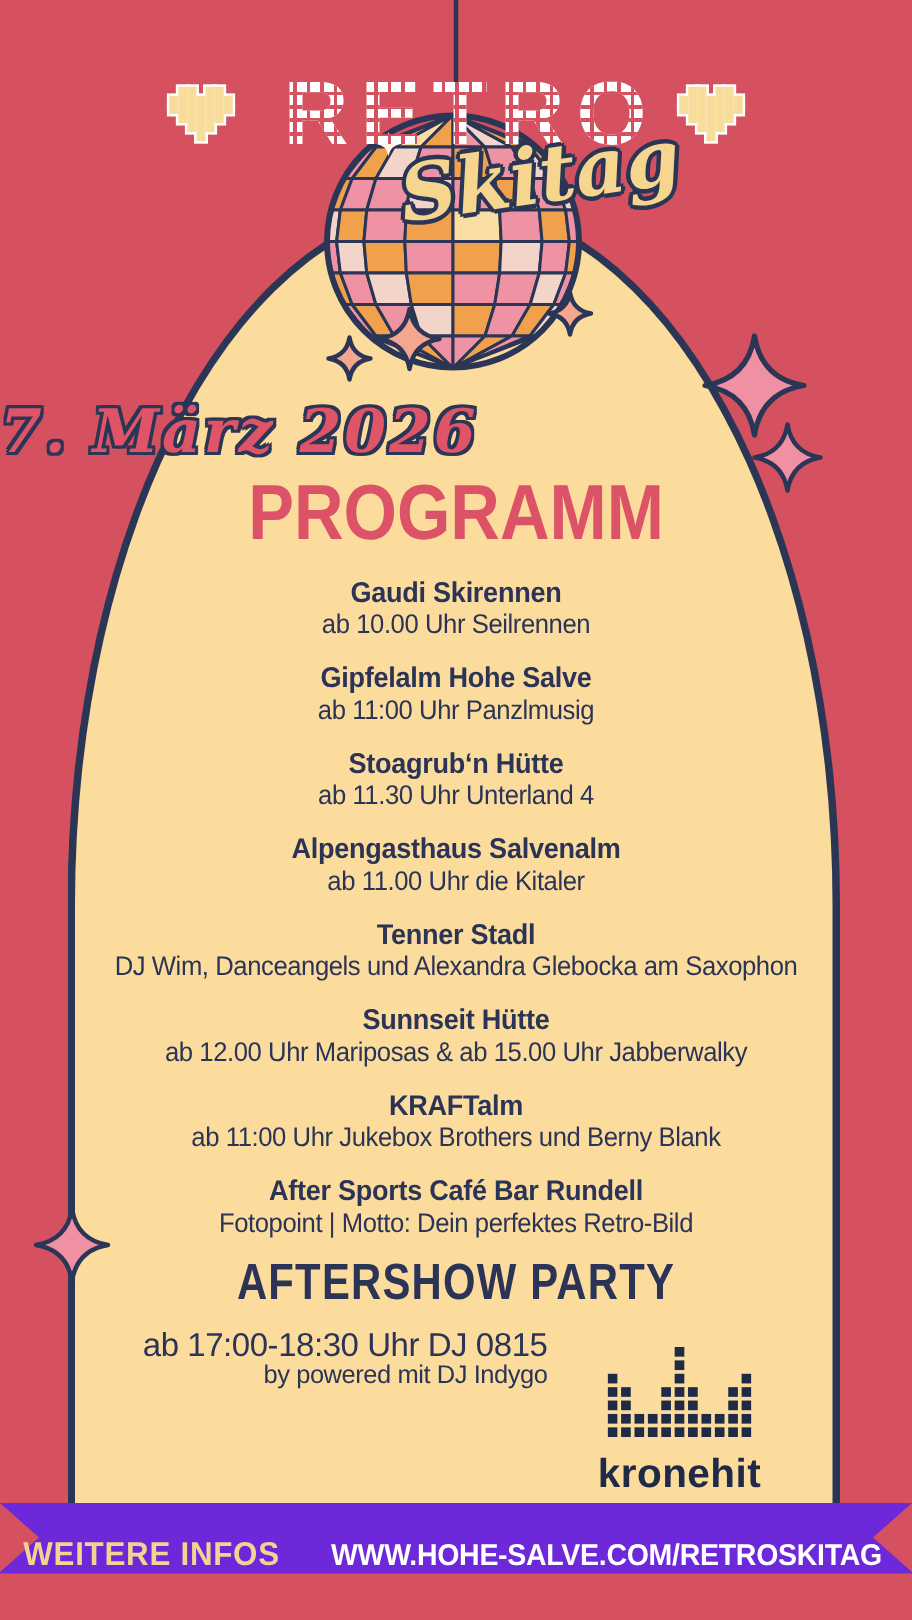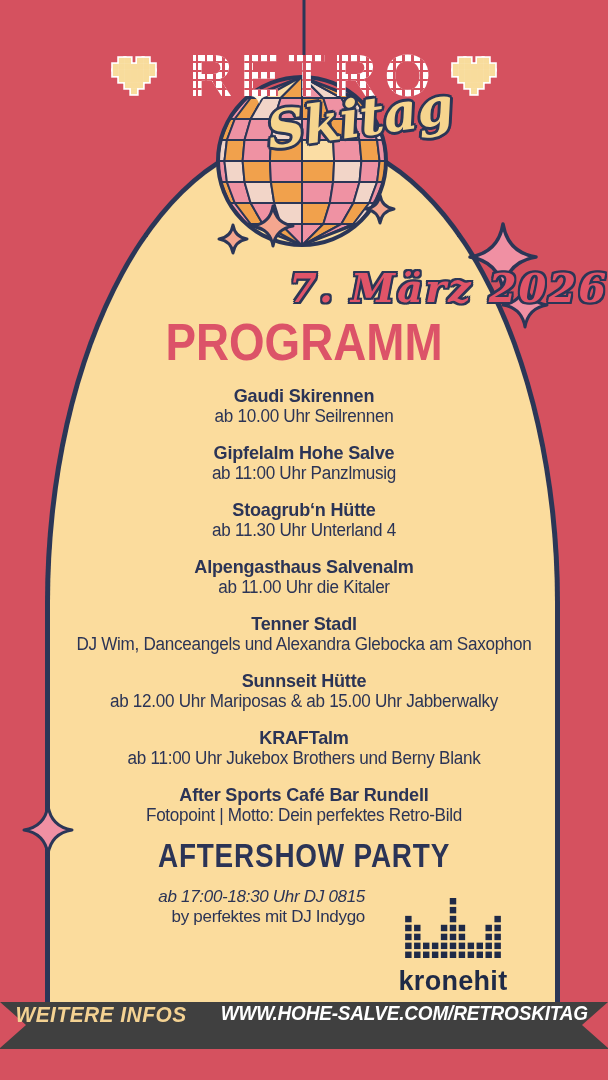--- a/index.html
+++ b/index.html
@@ -41,21 +41,21 @@
     position:absolute; top:92px; left:245px; width:230px; text-align:center;
     transform:rotate(-8deg); z-index:3;
     font-family:"DejaVu Serif", serif; font-style:italic; font-weight:bold;
     font-size:52px; line-height:1; color:#F6D58E;
     text-shadow:-2px -2px 0 #2B3657, 2px -2px 0 #2B3657, -2px 2px 0 #2B3657,
                  2px 2px 0 #2B3657, -3px 0 0 #2B3657, 3px 0 0 #2B3657,
                  0 -3px 0 #2B3657, 0 3px 0 #2B3657;
   }
   
   .date-script{
-    position:absolute; top:266px; left:0; width:608px; text-align:right; z-index:3;
+    position:absolute; top:266px; left:0; width:608px; text-align:left; z-index:3;
     font-family:"DejaVu Serif", serif; font-style:italic; font-weight:bold;
     font-size:40px; line-height:1.1; letter-spacing:2px; color:#E05468;
     text-shadow:-2px -2px 0 #2B3657, 2px -2px 0 #2B3657, -2px 2px 0 #2B3657,
                  2px 2px 0 #2B3657, -2px 0 0 #2B3657, 2px 0 0 #2B3657,
                  0 -2px 0 #2B3657, 0 2px 0 #2B3657;
   }
   .programm{
     position:absolute; top:316px; left:0; width:608px; text-align:center; z-index:3;
     font-weight:bold; font-size:52px; line-height:1; letter-spacing:0px;
     color:#DC5368; transform:scaleX(.88); transform-origin:50% 0;
@@ -73,36 +73,36 @@
     position:absolute; top:838px; left:0; width:608px; text-align:center; z-index:3;
     font-weight:bold; font-size:34px; line-height:1; letter-spacing:1px;
     color:#2B3456; transform:scaleX(.82); transform-origin:50% 0;
   }
   
   .after-info{
     position:absolute; top:886px; right:243px; width:330px; z-index:3;
     text-align:right; color:#2B3456;
   }
   .ai-bold{font-weight:bold; font-size:19px; line-height:21px; letter-spacing:-.3px;}
-  .ai-reg{font-size:17px; line-height:21px; letter-spacing:-.3px;font-style:italic;}
+  .ai-reg{font-size:22px; line-height:21px; letter-spacing:-.3px;}
   .ai-small{font-size:17px; line-height:20px; letter-spacing:-.3px;}
   
   .kronehit{
     position:absolute; left:388px; top:898px; width:130px; z-index:3;
     text-align:center; color:#1F2A47;
   }
   .kronehit-word{
     font-size:27px; font-weight:bold; letter-spacing:.3px; line-height:1;
     margin-top:6px; text-transform:lowercase;text-align:center;
   }
   
   .ribbon{
     position:absolute; left:0; top:1002px; width:608px; height:47px;
-    background:#404040; z-index:4;
-    display:flex; align-items:flex-start; justify-content:center; gap:20px;font-style:italic;
+    background:#6d28d9; z-index:4;
+    display:flex; align-items:flex-end; justify-content:center; gap:20px;
   }
   .ribbon::before, .ribbon::after{
     content:""; position:absolute; top:0; width:0; height:0;
     border-top:23.5px solid transparent; border-bottom:23.5px solid transparent;
   }
   .ribbon::before{left:0; border-left:26px solid #D5515F;}
   .ribbon::after{right:0; border-right:26px solid #D5515F;}
   .ribbon-label{
     color:#F4D292; font-weight:bold; font-size:22px; letter-spacing:.5px;
     transform:scaleX(.95);
@@ -360,21 +360,21 @@
     <div class="entry">
       <div class="venue">After Sports Café Bar Rundell</div>
       <div class="detail">Fotopoint | Motto: Dein perfektes Retro-Bild</div>
     </div>
   </div>
 
   <div class="aftershow-heading">AFTERSHOW PARTY</div>
 
   <div class="after-info">
     <div class="ai-reg">ab 17:00-18:30 Uhr DJ 0815</div>
-    <div class="ai-small">by perfektes mit DJ Indygo</div>
+    <div class="ai-small">by powered mit DJ Indygo</div>
   </div>
 
   <div class="kronehit">
     <svg id="crown" width="96" height="60" viewBox="0 0 92.2 57.8">
         <rect x="0.0" y="51.6" width="6.2" height="6.2" fill="#1F2A47"></rect>
         <rect x="0.0" y="43.0" width="6.2" height="6.2" fill="#1F2A47"></rect>
         <rect x="0.0" y="34.4" width="6.2" height="6.2" fill="#1F2A47"></rect>
         <rect x="0.0" y="25.8" width="6.2" height="6.2" fill="#1F2A47"></rect>
         <rect x="0.0" y="17.2" width="6.2" height="6.2" fill="#1F2A47"></rect>
         <rect x="8.6" y="51.6" width="6.2" height="6.2" fill="#1F2A47"></rect>

